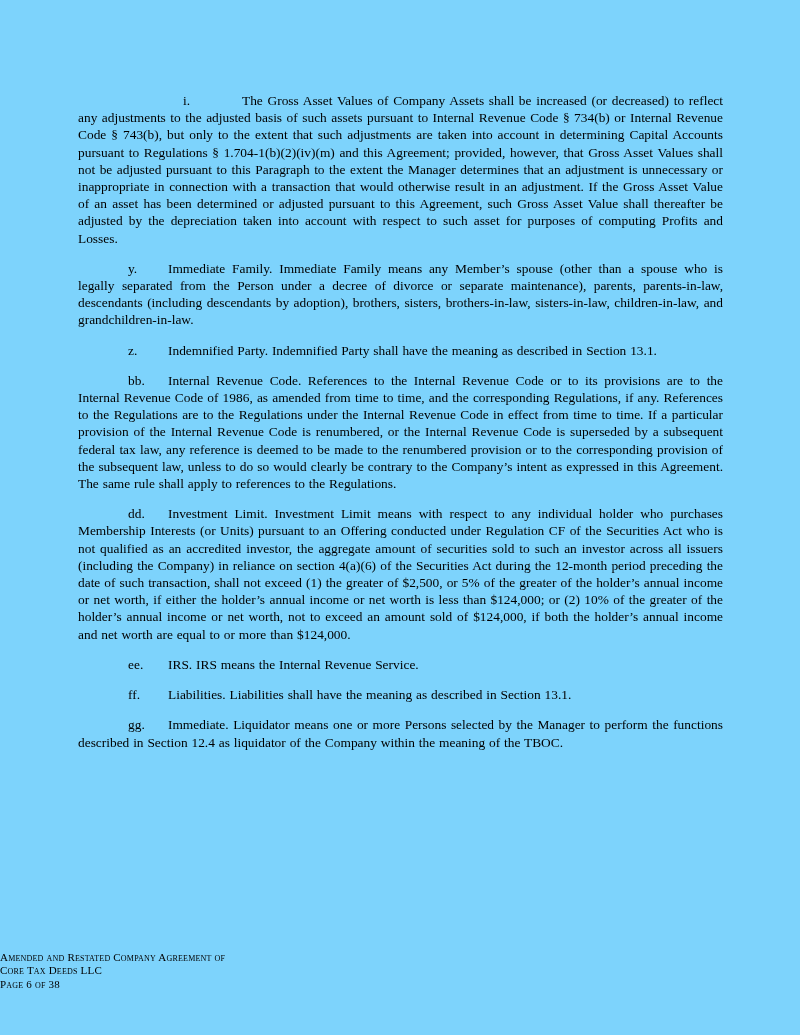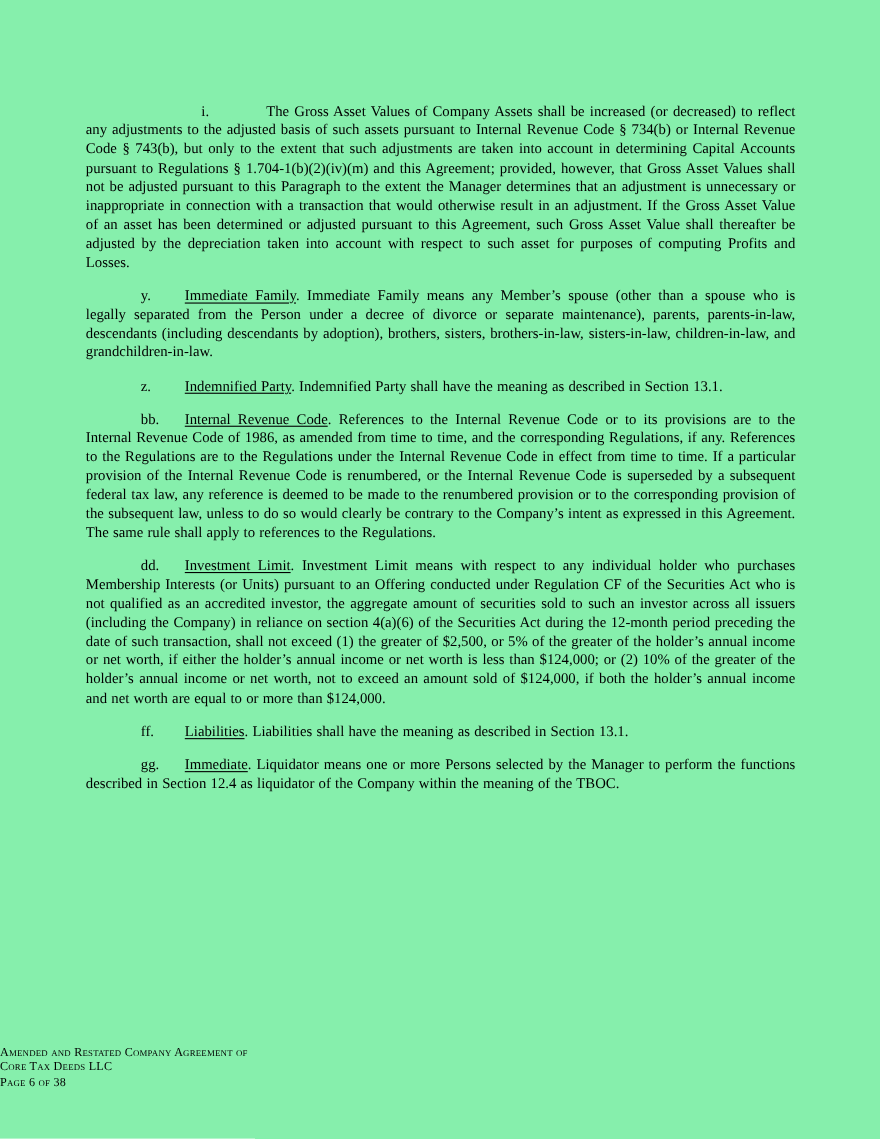--- a/index.html
+++ b/index.html
@@ -11,21 +11,21 @@
     width: 800px;
     height: 1035px;
     position: relative;
     font-family: "Liberation Serif", "DejaVu Serif", serif;
     color: #000000;
     overflow: hidden;
   }
   .page {
     position: absolute;
     inset: 0;
-    background: #86efac;
+    background: #7dd3fc;
   }
   .content {
     position: absolute;
     left: 78px;
     top: 92px;
     width: 645px;
   }
   p.para {
     margin: 0 0 13px 0;
     font-size: 13.4px;
@@ -39,21 +39,20 @@
   }
   p.para .label {
     display: inline-block;
     width: 40px;
     text-indent: 0;
   }
   p.para.deep .label {
     width: 59px;
   }
   .term {
-    text-decoration: underline;
     text-underline-offset: 2px;
     text-decoration-thickness: 1px;
   }
   .footer {
     position: absolute;
     top: 951px;
     left: 0;
     width: 100%;
     text-align: left;
     font-variant: small-caps;
@@ -73,20 +72,21 @@
     <p class="para"><span class="label">y.</span><span class="term">Immediate Family</span><span>. Immediate Family means any Member’s spouse (other than a spouse who is legally separated from the Person under a decree of divorce or separate maintenance), parents, parents-in-law, descendants (including descendants by adoption), brothers, sisters, brothers-in-law, sisters-in-law, children-in-law, and grandchildren-in-law.</span></p>
 
     <p class="para"><span class="label">z.</span><span class="term">Indemnified Party</span><span>. Indemnified Party shall have the meaning as described in Section 13.1.</span></p>
 
 
     <p class="para"><span class="label">bb.</span><span class="term">Internal Revenue Code</span><span>. References to the Internal Revenue Code or to its provisions are to the Internal Revenue Code of 1986, as amended from time to time, and the corresponding Regulations, if any. References to the Regulations are to the Regulations under the Internal Revenue Code in effect from time to time. If a particular provision of the Internal Revenue Code is renumbered, or the Internal Revenue Code is superseded by a subsequent federal tax law, any reference is deemed to be made to the renumbered provision or to the corresponding provision of the subsequent law, unless to do so would clearly be contrary to the Company’s intent as expressed in this Agreement. The same rule shall apply to references to the Regulations.</span></p>
 
 
     <p class="para"><span class="label">dd.</span><span class="term">Investment Limit</span><span>. Investment Limit means with respect to any individual holder who purchases Membership Interests (or Units) pursuant to an Offering conducted under Regulation CF of the Securities Act who is not qualified as an accredited investor, the aggregate amount of securities sold to such an investor across all issuers (including the Company) in reliance on section 4(a)(6) of the Securities Act during the 12-month period preceding the date of such transaction, shall not exceed (1) the greater of $2,500, or 5% of the greater of the holder’s annual income or net worth, if either the holder’s annual income or net worth is less than $124,000; or (2) 10% of the greater of the holder’s annual income or net worth, not to exceed an amount sold of $124,000, if both the holder’s annual income and net worth are equal to or more than $124,000.</span></p>
 
+    <p class="para"><span class="label">ee.</span><span class="term">IRS</span><span>. IRS means the Internal Revenue Service.</span></p>
 
     <p class="para"><span class="label">ff.</span><span class="term">Liabilities</span><span>. Liabilities shall have the meaning as described in Section 13.1.</span></p>
 
     <p class="para"><span class="label">gg.</span><span class="term">Immediate</span><span>. Liquidator means one or more Persons selected by the Manager to perform the functions described in Section 12.4 as liquidator of the Company within the meaning of the TBOC.</span></p>
 
   </div>
 
   <div class="footer">
     <div>Amended and Restated Company Agreement of</div>
     <div>Core Tax Deeds LLC</div>

